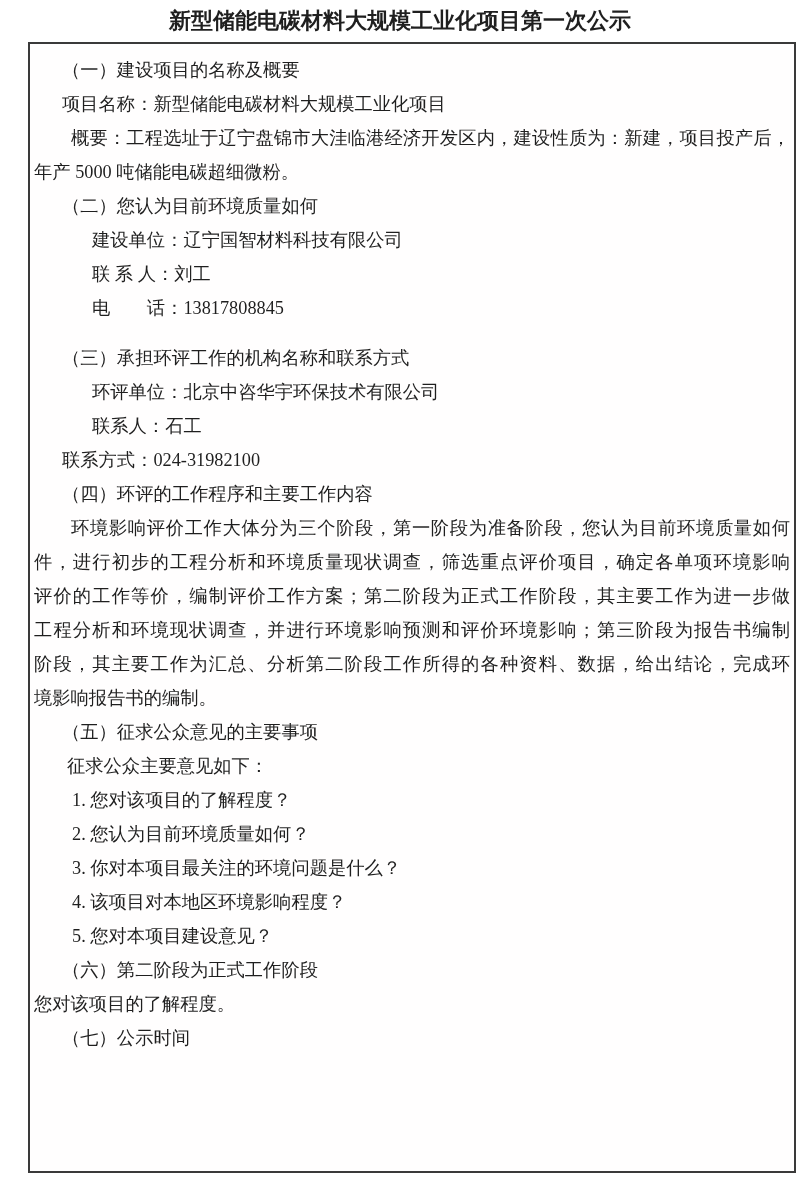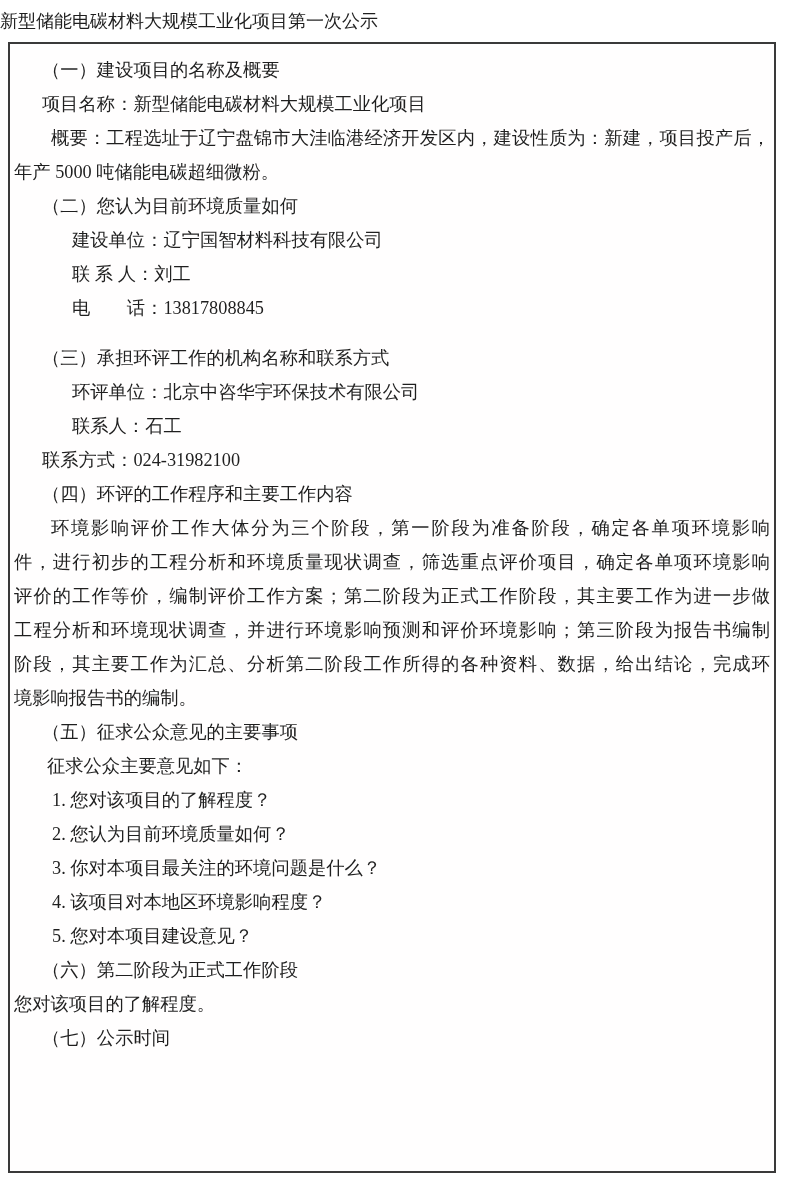--- a/index.html
+++ b/index.html
@@ -13,28 +13,29 @@
     height: 1186px;
     font-family: "Liberation Serif", "DejaVu Serif", serif;
     color: #1f1f1f;
     overflow: hidden;
   }
   .doc-title {
     position: absolute;
     top: 4px;
     left: 0;
     width: 800px;
-    font-size: 18px;
-    font-weight: normal;
+    text-align: center;
+    font-size: 22px;
+    font-weight: bold;
     line-height: 34px;
     white-space: nowrap;
   }
   .doc-box {
     position: absolute;
-    left: 8px;
+    left: 28px;
     top: 42px;
     width: 768px;
     height: 1131px;
     box-sizing: border-box;
     border: 2px solid #3a3a3a;
     padding: 9px 4px 0 4px;
     background: #fffefe;
   }
   .text-line {
     width: 756px;
@@ -63,21 +64,21 @@
       <div class="text-line" style="text-indent: 0px;">年产 5000 吨储能电碳超细微粉。</div>
       <div class="text-line" style="text-indent: 28px;">（二）您认为目前环境质量如何</div>
       <div class="text-line" style="text-indent: 58px;">建设单位：辽宁国智材料科技有限公司</div>
       <div class="text-line" style="text-indent: 58px;">联 系 人：刘工</div>
       <div class="text-line" style="text-indent: 58px;">电　　话：13817808845</div>
       <div class="text-line" style="text-indent: 28px; margin-top: 16px;">（三）承担环评工作的机构名称和联系方式</div>
       <div class="text-line" style="text-indent: 58px;">环评单位：北京中咨华宇环保技术有限公司</div>
       <div class="text-line" style="text-indent: 58px;">联系人：石工</div>
       <div class="text-line" style="text-indent: 28px;">联系方式：024-31982100</div>
       <div class="text-line" style="text-indent: 28px;">（四）环评的工作程序和主要工作内容</div>
-      <div class="text-line fill" style="text-indent: 37px;">环境影响评价工作大体分为三个阶段，第一阶段为准备阶段，确定各单项环境影响</div>
+      <div class="text-line fill" style="text-indent: 37px;">环境影响评价工作大体分为三个阶段，第一阶段为准备阶段，您认为目前环境质量如何</div>
       <div class="text-line fill" style="text-indent: 0px;">件，进行初步的工程分析和环境质量现状调查，筛选重点评价项目，确定各单项环境影响</div>
       <div class="text-line fill" style="text-indent: 0px;">评价的工作等价，编制评价工作方案；第二阶段为正式工作阶段，其主要工作为进一步做</div>
       <div class="text-line fill" style="text-indent: 0px;">工程分析和环境现状调查，并进行环境影响预测和评价环境影响；第三阶段为报告书编制</div>
       <div class="text-line fill" style="text-indent: 0px;">阶段，其主要工作为汇总、分析第二阶段工作所得的各种资料、数据，给出结论，完成环</div>
       <div class="text-line" style="text-indent: 0px;">境影响报告书的编制。</div>
       <div class="text-line" style="text-indent: 28px;">（五）征求公众意见的主要事项</div>
       <div class="text-line" style="text-indent: 33px;">征求公众主要意见如下：</div>
       <div class="text-line" style="text-indent: 38px;">1. 您对该项目的了解程度？</div>
       <div class="text-line" style="text-indent: 38px;">2. 您认为目前环境质量如何？</div>
       <div class="text-line" style="text-indent: 38px;">3. 你对本项目最关注的环境问题是什么？</div>

